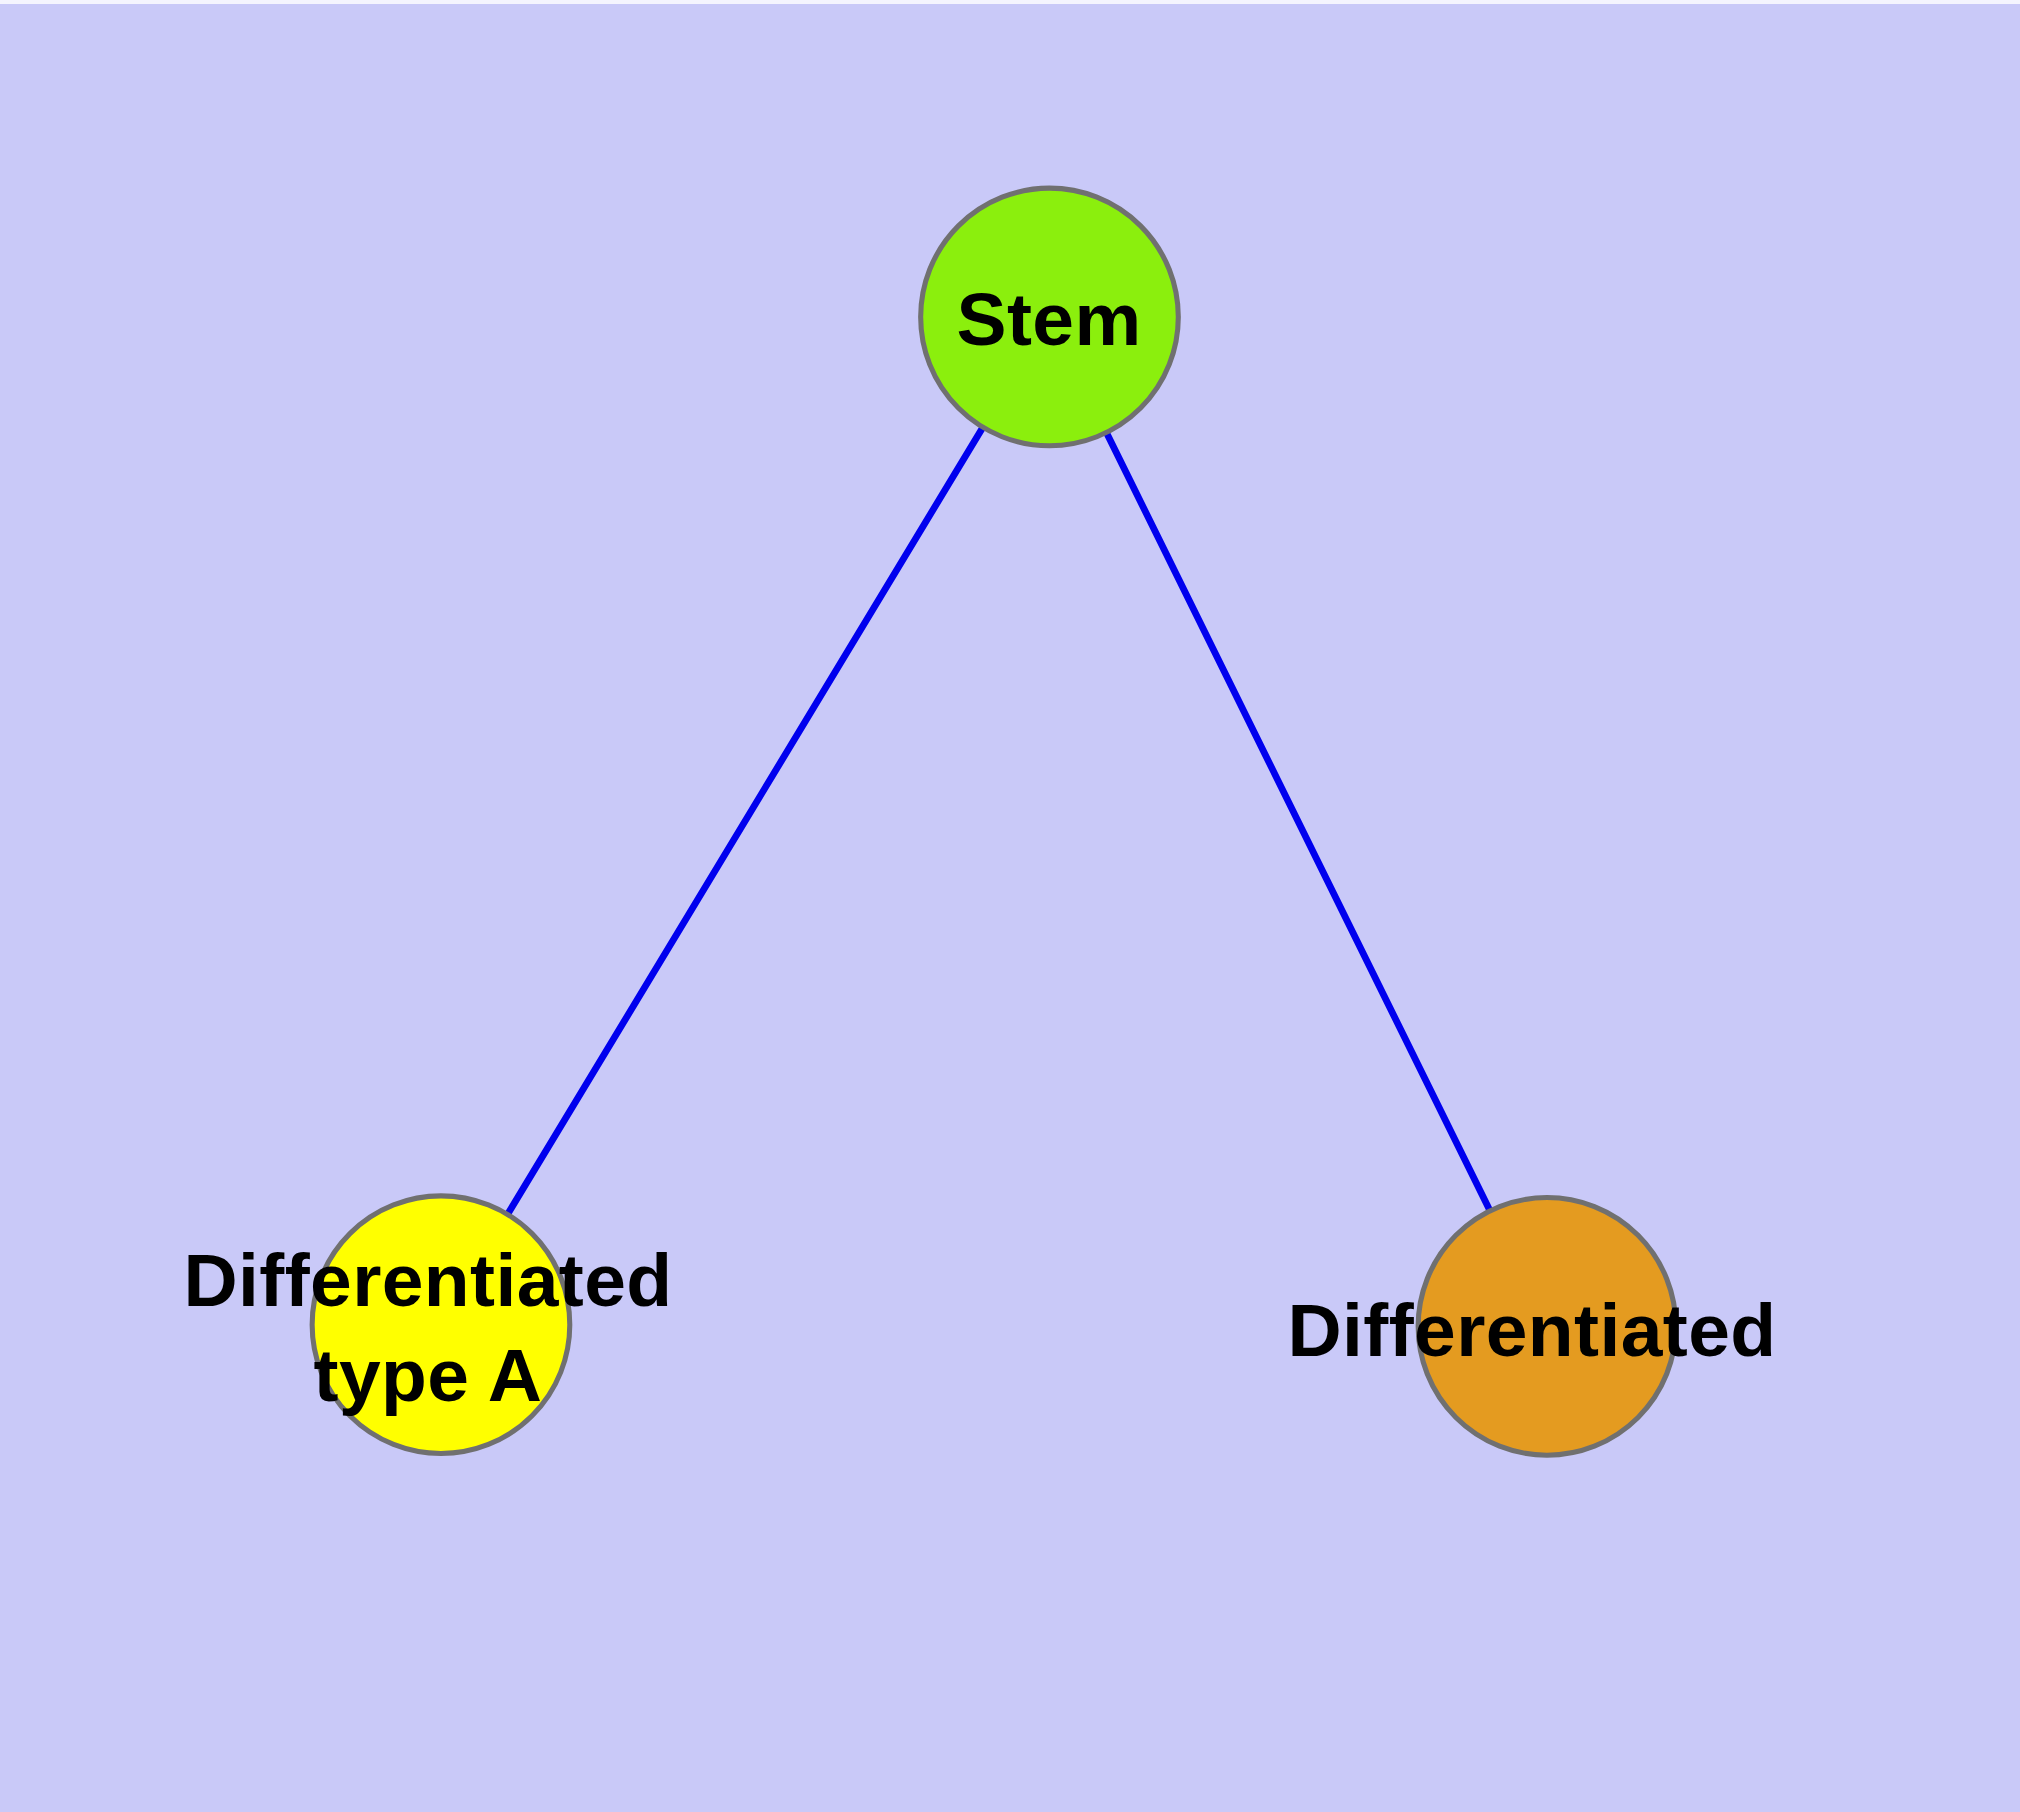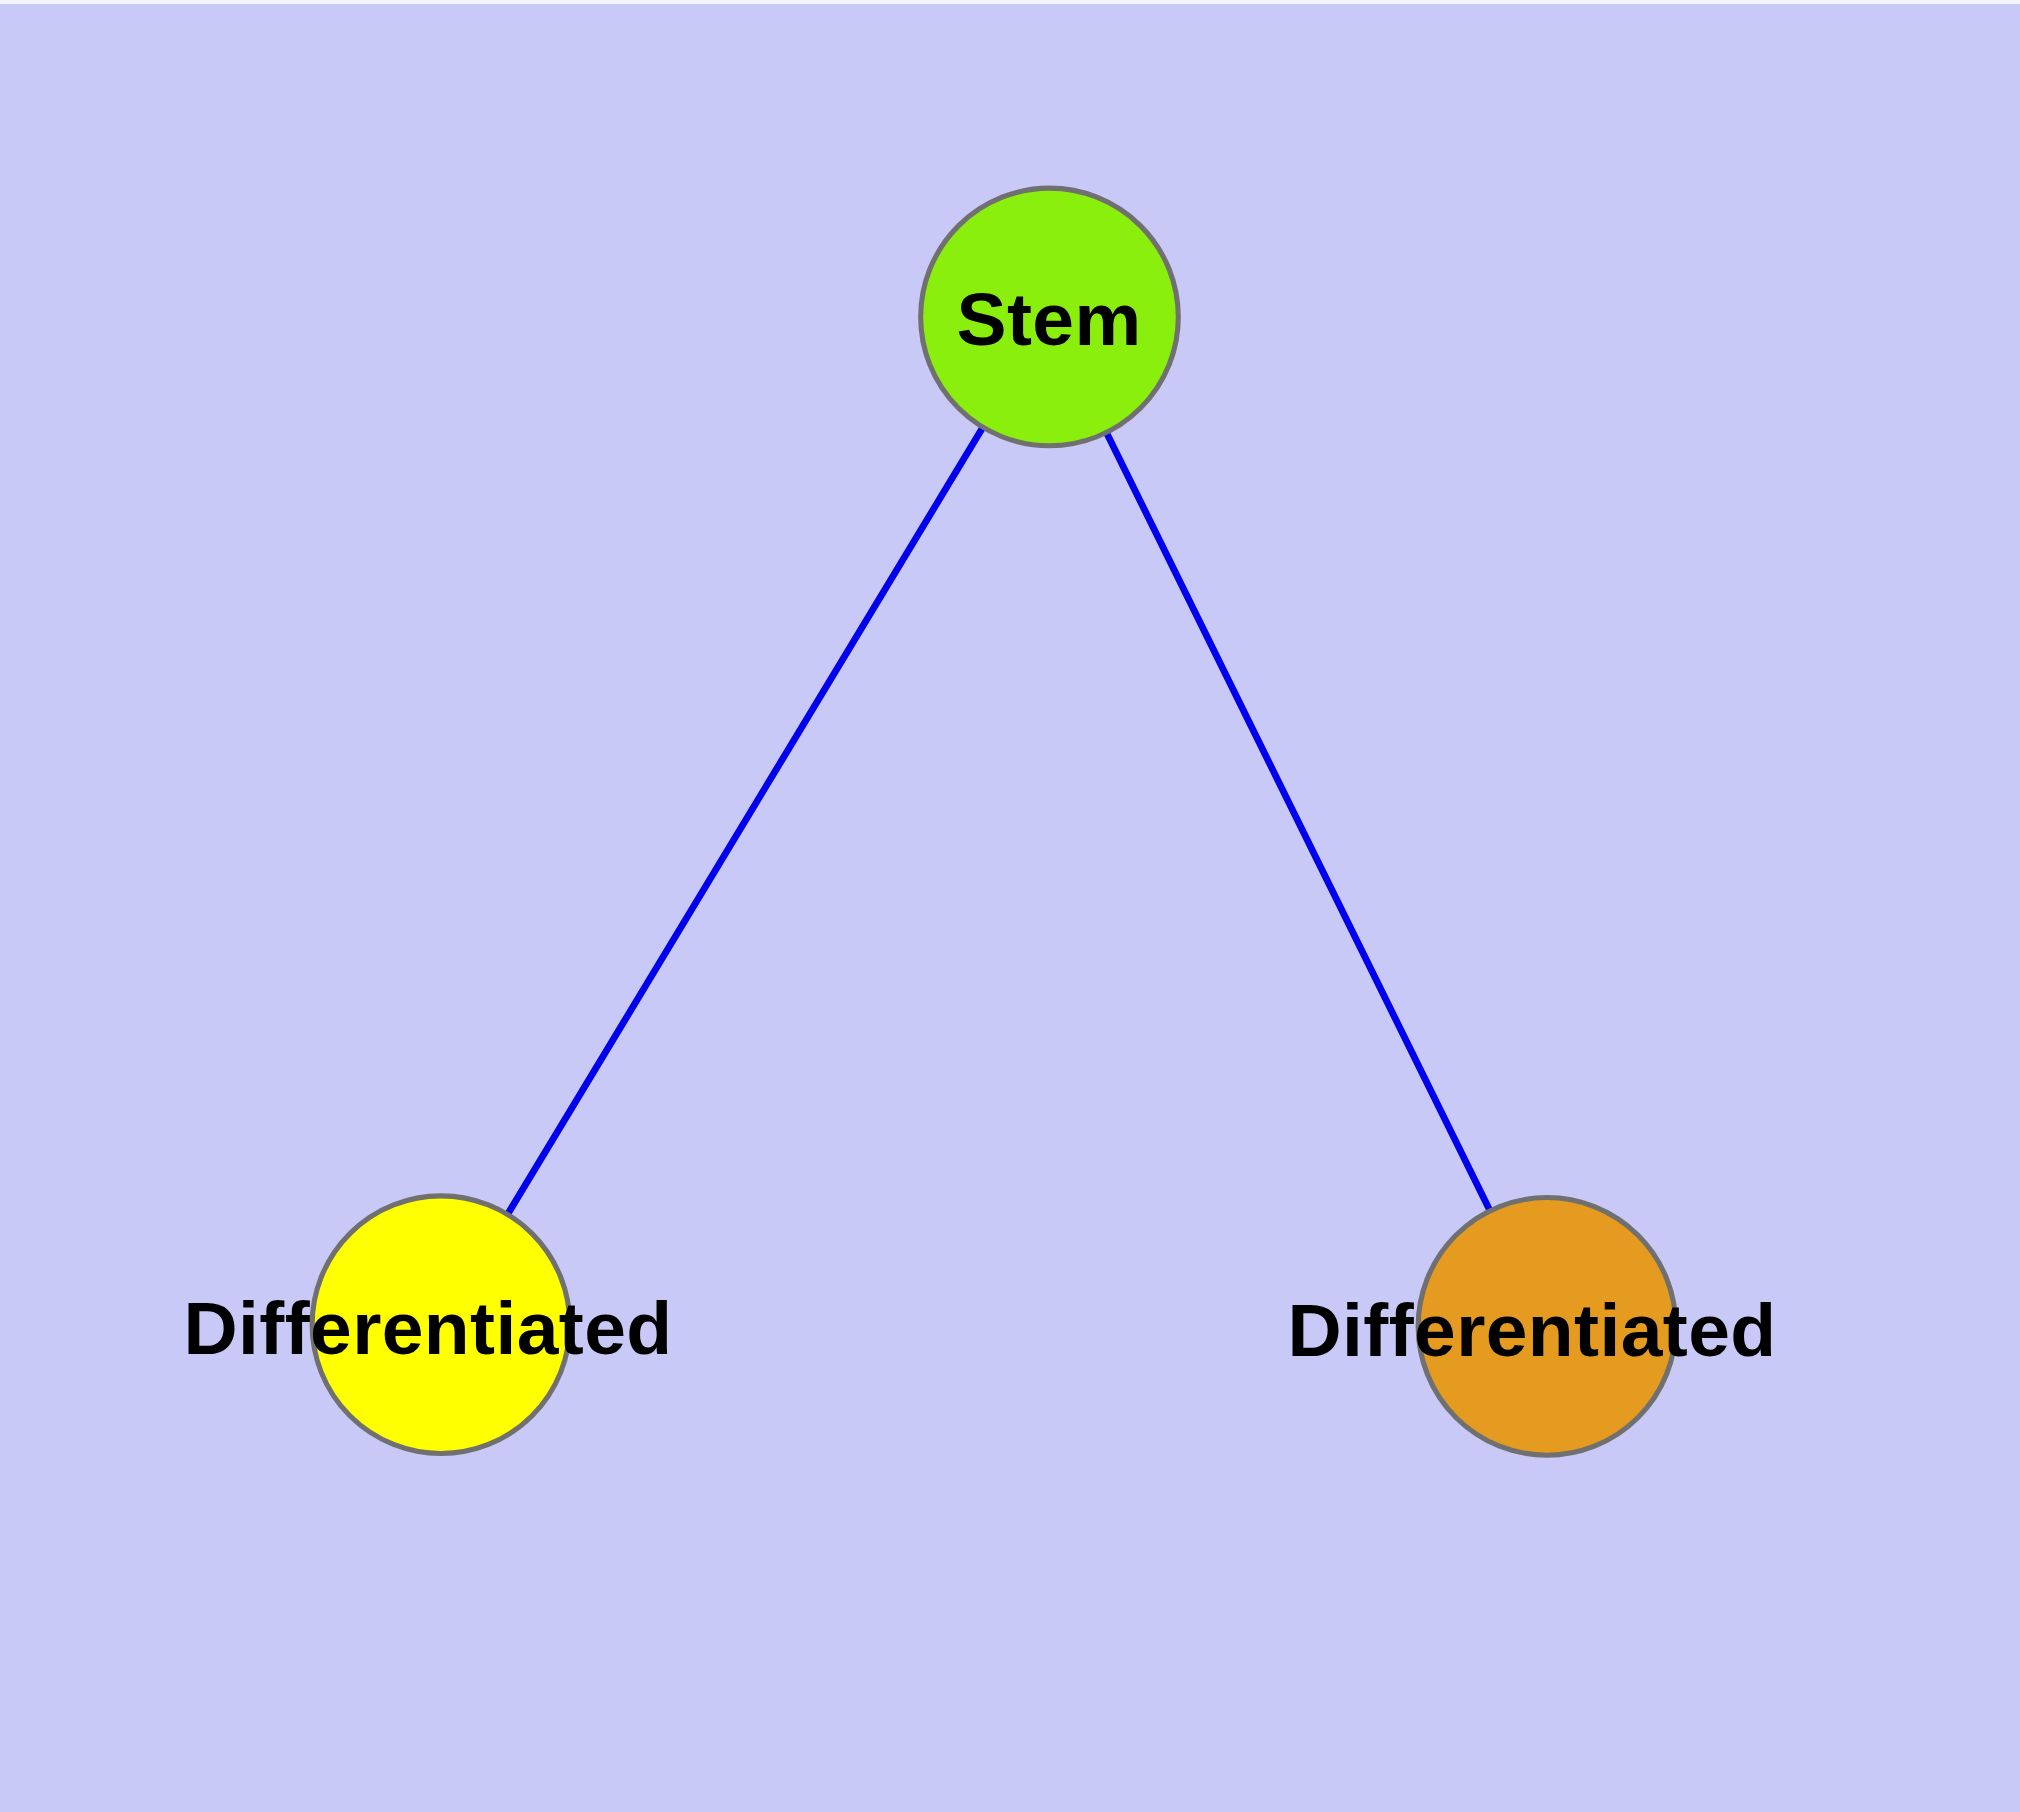--- a/index.html
+++ b/index.html
@@ -66,20 +66,21 @@
     <circle cx="520" cy="1563" r="152" fill="#FFFF00"></circle>
     <circle cx="1825" cy="1565" r="152" fill="#E49B20"></circle>
   </svg>
 
   <div class="node-label" style="left:1049px; top:319px;">
     <span>Stem</span>
   </div>
 
   <div class="node-label" style="left:428px; top:1328px;">
     <div>Differentiated</div>
+    <div>type A</div>
   </div>
 
   <div class="node-label" style="left:1532px; top:1330px;">
     <div>Differentiated</div>
   </div>
 
 </div>
 
 
 </body></html>

